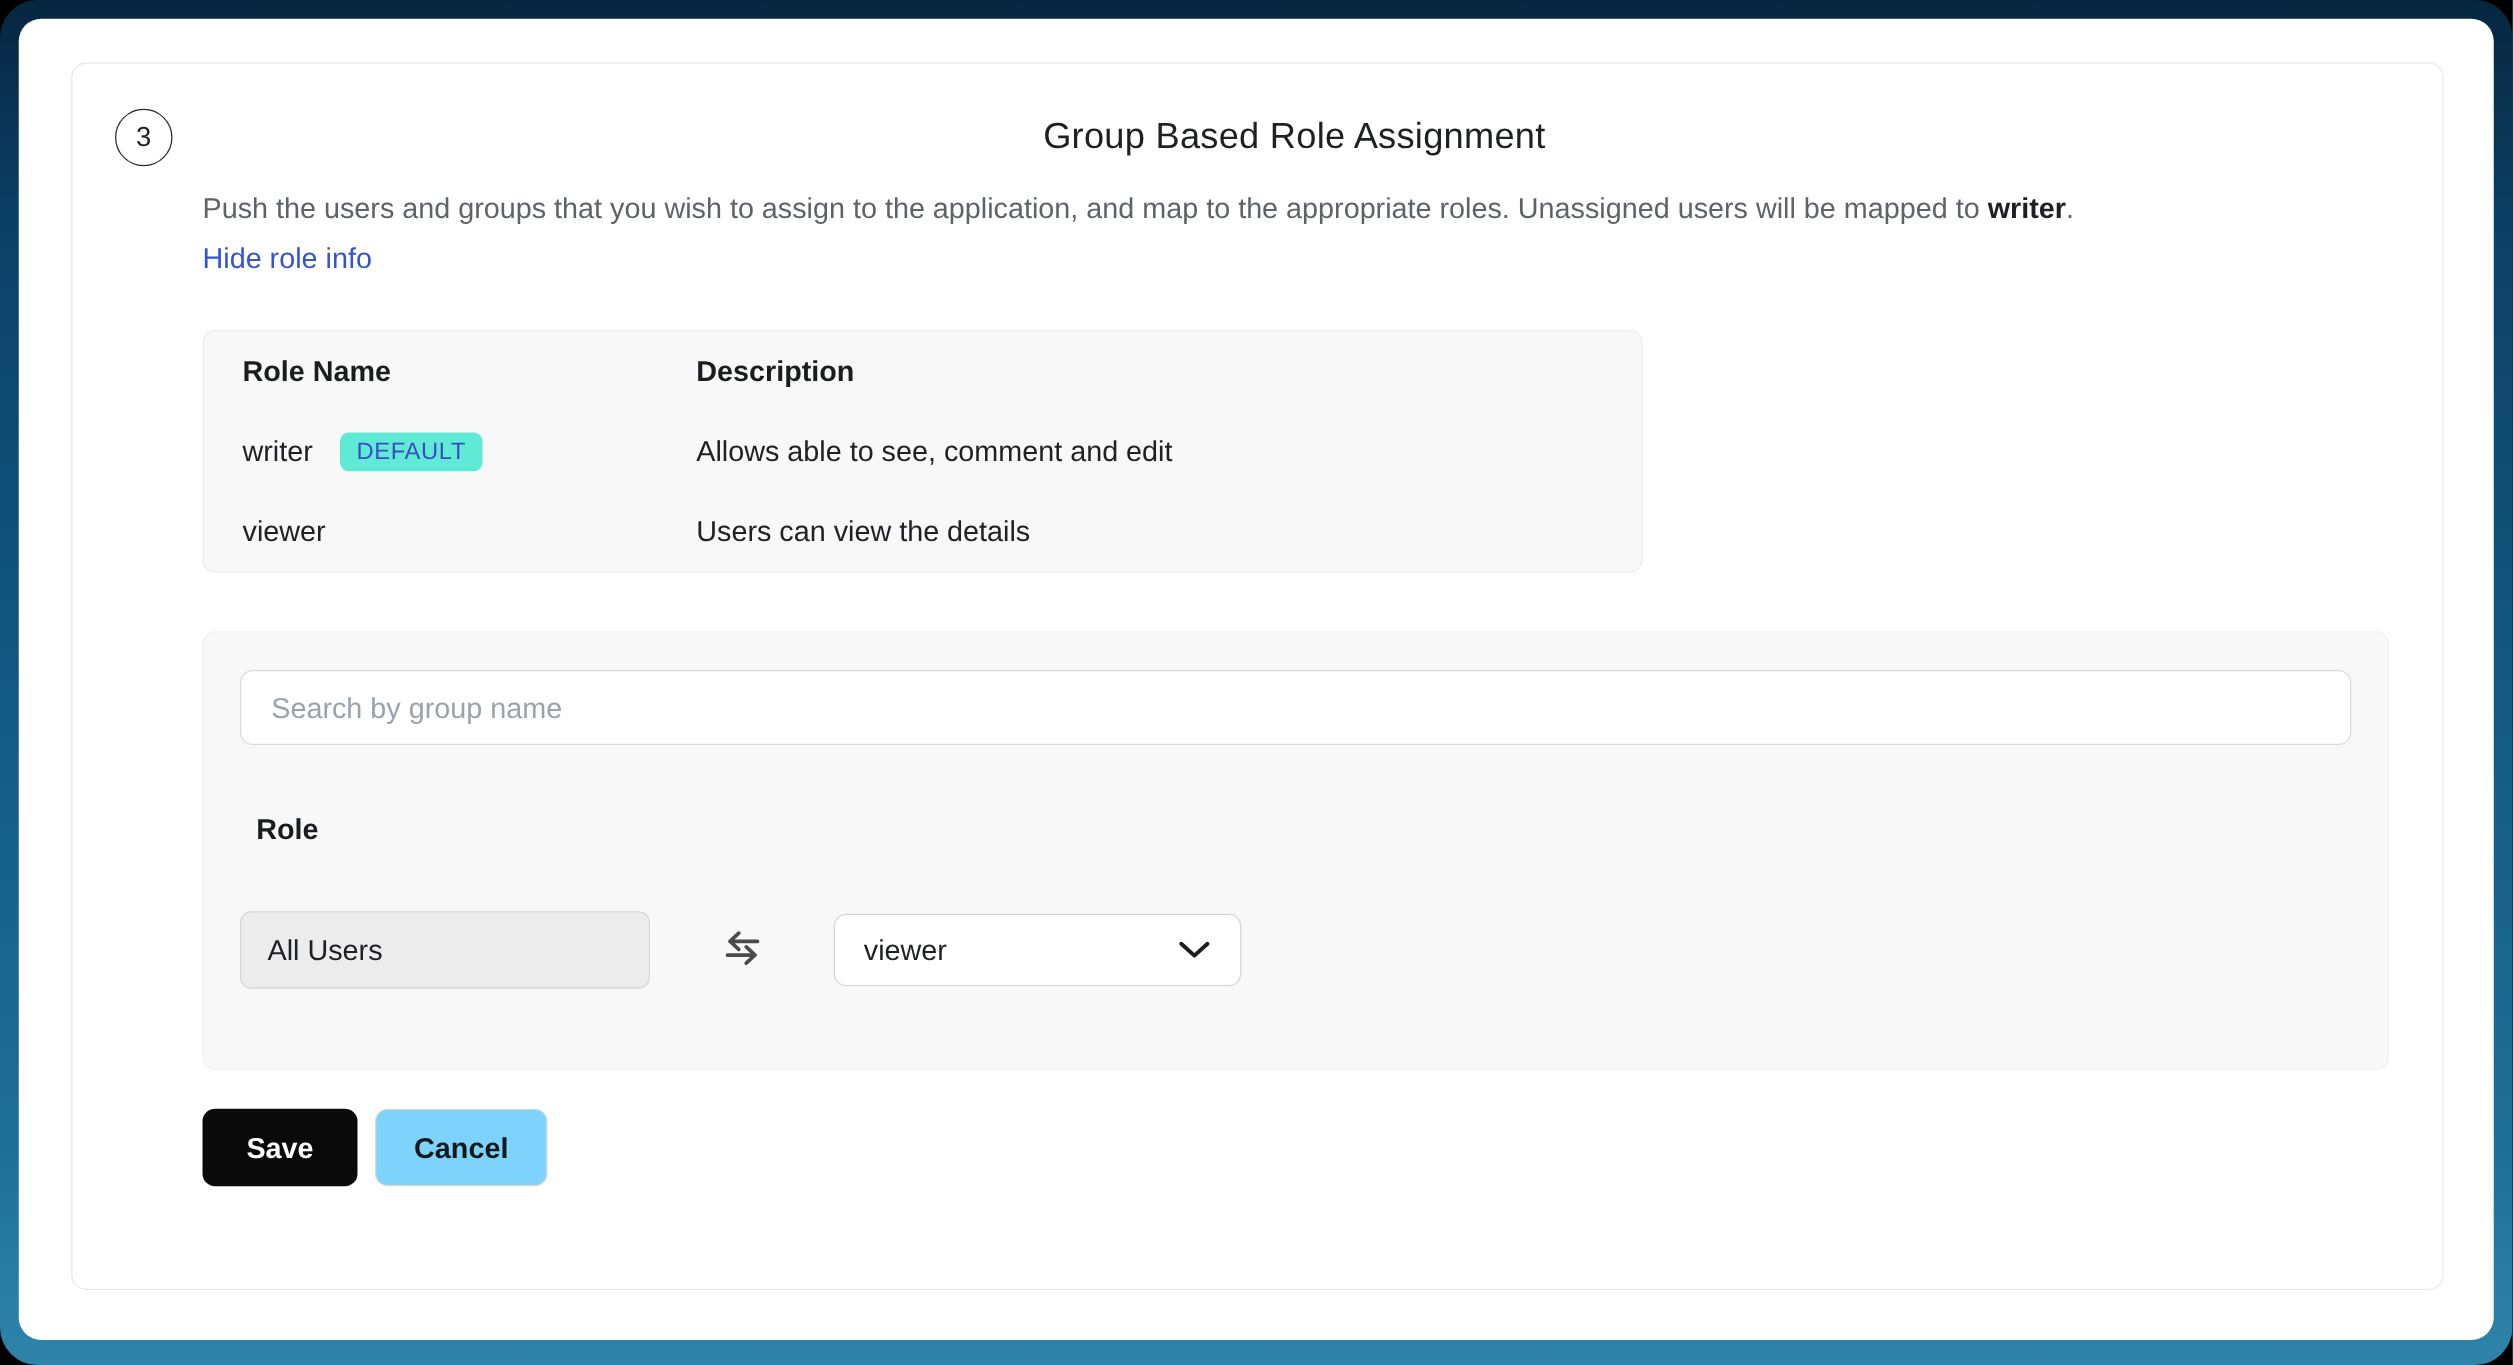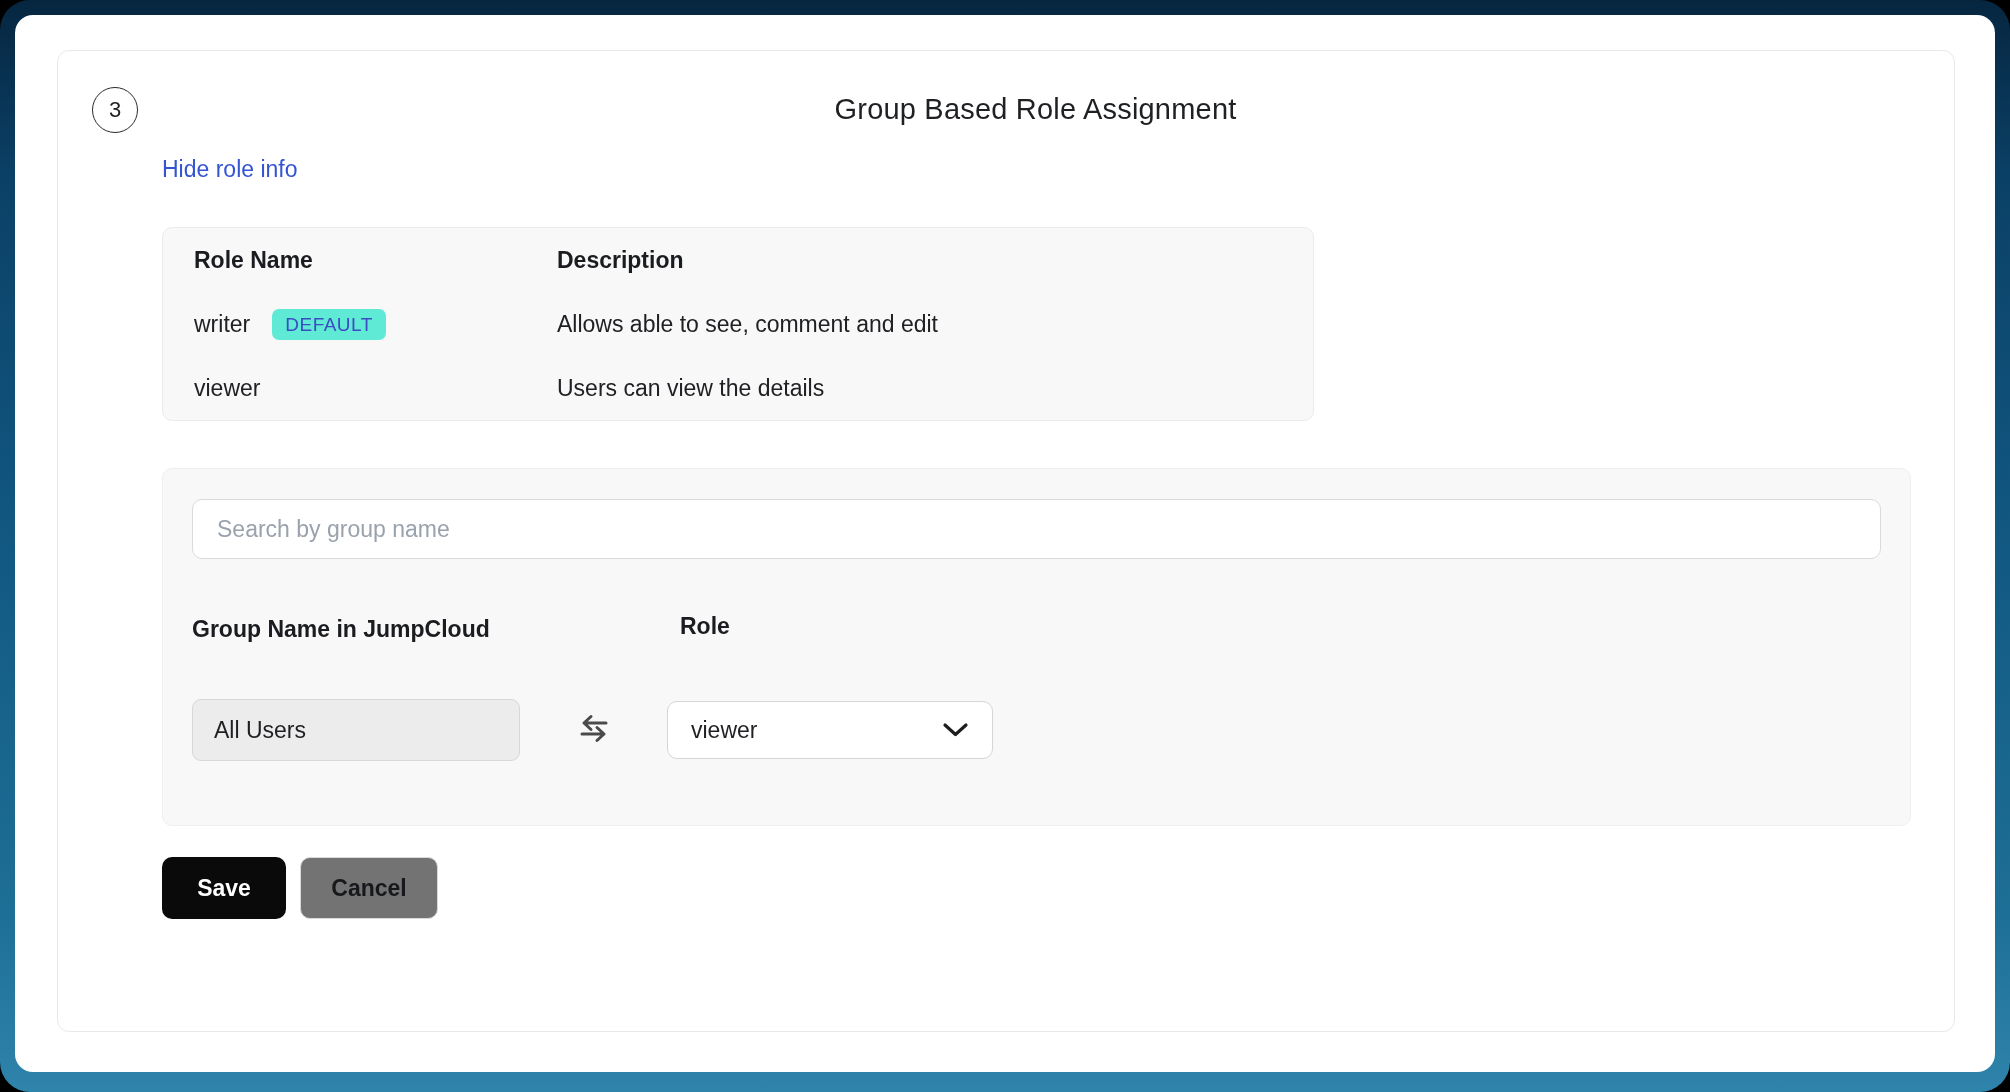--- a/index.html
+++ b/index.html
@@ -81,38 +81,39 @@
     padding:0 23px;font-size:23px;color:#1f2023;cursor:pointer;flex-shrink:0;
   }
   
   .actions{display:flex;gap:14px;margin-top:31px;}
   .btn{
     height:62px;border-radius:10px;font-size:23px;font-weight:700;
     display:flex;align-items:center;justify-content:center;cursor:pointer;
     font-family:"Liberation Sans","DejaVu Sans",sans-serif;
   }
   .btn-save{width:124px;background:#0a0a0a;color:#fff;border:none;}
-  .btn-cancel{width:138px;background:#737373;color:#16181b;border:1px solid #d9d9dc;}
+  .btn-cancel{width:138px;background:#7dd3fc;color:#16181b;border:1px solid #d9d9dc;}
 </style>
 </head>
 <body>
 
 <div class="viewport">
   <div class="frame">
     <div class="page">
       <div class="card">
         <div class="step-row">
 
           <div class="step-circle">
             <span>3</span>
           </div>
 
           <div class="step-content">
             <h1 class="page-title">Group Based Role Assignment</h1>
 
+            <p class="description"><span>Push the users and groups that you wish to assign to the application, and map to the appropriate roles. Unassigned users will be mapped to </span><span class="bold">writer</span><span>.</span></p>
 
             <a class="hide-link">Hide role info</a>
 
             <div class="role-table">
               <div class="rt-row rt-header">
                 <div class="rt-col1">Role Name</div>
                 <div class="rt-col2">Description</div>
               </div>
               <div class="rt-row">
                 <div class="rt-col1">
@@ -126,23 +127,20 @@
                   <span class="rt-name">viewer</span>
                 </div>
                 <div class="rt-col2">Users can view the details</div>
               </div>
             </div>
 
             <div class="mapping-panel">
               <input class="search-input" type="text" placeholder="Search by group name" style="">
 
               <div class="map-headers">
-                <div class="mh-group">
-                  <span>Group Name in JumpCloud</span>
-                </div>
                 <div class="mh-role">Role</div>
               </div>
 
               <div class="map-row">
                 <div class="group-chip">
                   <span>All Users</span>
                 </div>
                 <div class="swap-wrap">
                   <span>
                     <svg width="40" height="40" viewBox="0 0 40 40" fill="none">

